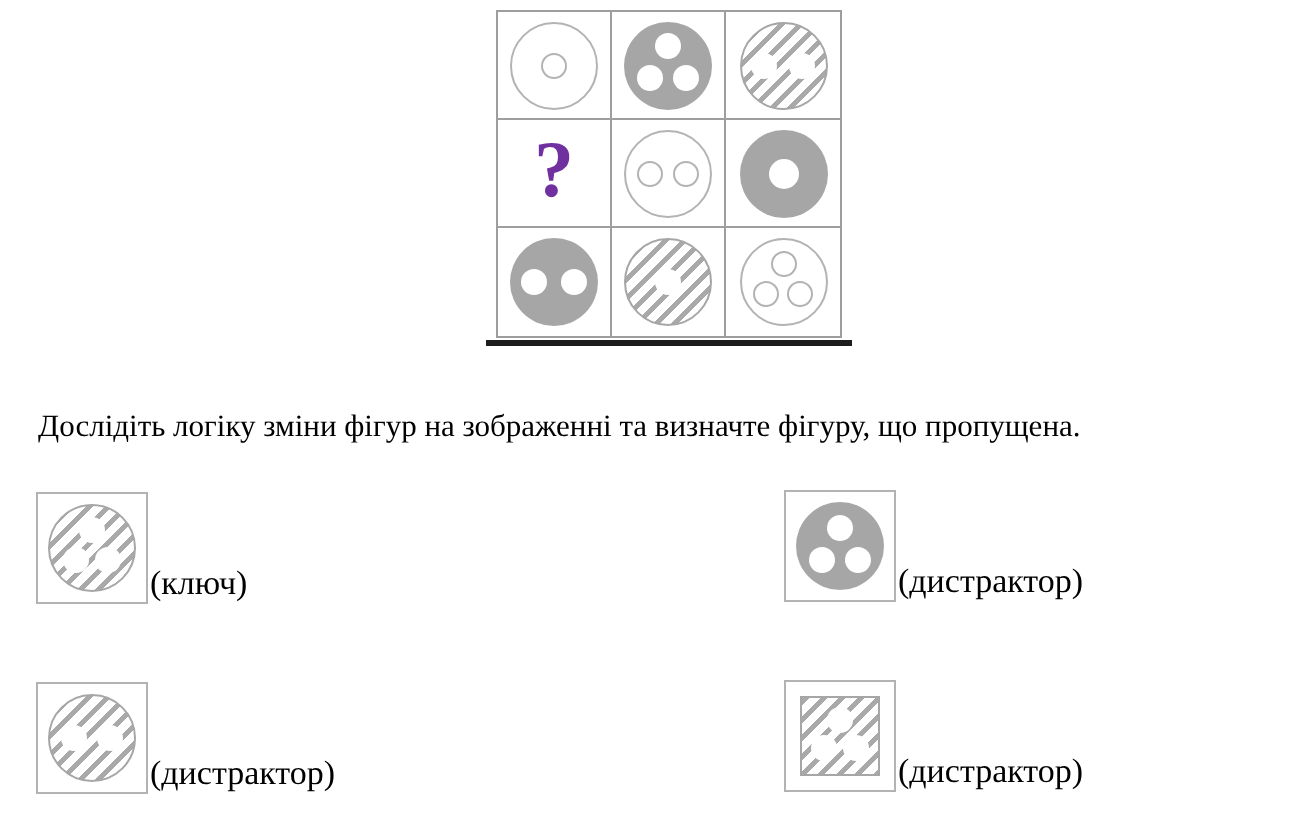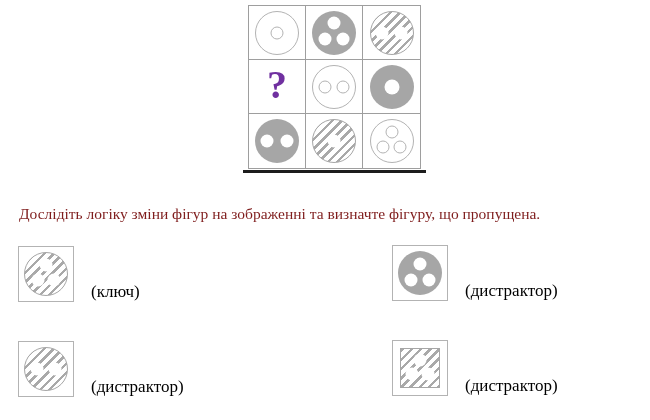--- a/index.html
+++ b/index.html
@@ -39,29 +39,29 @@
   }
   .dot.dot-outline{border:1.5px solid #b3b3b3;width:13px;height:13px;}
   .dot.dot-large{width:15px;height:15px;}
   .qmark{
     font-family:"Liberation Serif", serif;font-weight:bold;
     font-size:40px;line-height:1;color:#7030a0;padding-bottom:4px;
   }
   
   .prompt{
     position:absolute;left:19px;top:204px;width:600px;
-    font-size:15.5px;line-height:1.25;color:#7f1d1d;
+    font-size:15.5px;line-height:1.25;color:#000000;
   }
   
   .option{position:absolute;display:flex;align-items:flex-end;}
   .opt-box{
     box-sizing:border-box;width:56px;height:56px;background:#fff;
     border:1px solid #b3b3b3;display:flex;align-items:center;justify-content:center;
   }
-  .opt-label{font-size:17px;line-height:1;margin-left:17px;padding-bottom:2px;white-space:nowrap;}
+  .opt-label{font-size:17px;line-height:1;margin-left:1px;padding-bottom:2px;white-space:nowrap;}
   .opt-1{left:18px;top:246px;}
   .opt-2{left:392px;top:245px;}
   .opt-3{left:18px;top:341px;}
   .opt-4{left:392px;top:340px;}
 </style>
 </head>
 <body>
 
 <div class="grid">
   <div class="cell">

